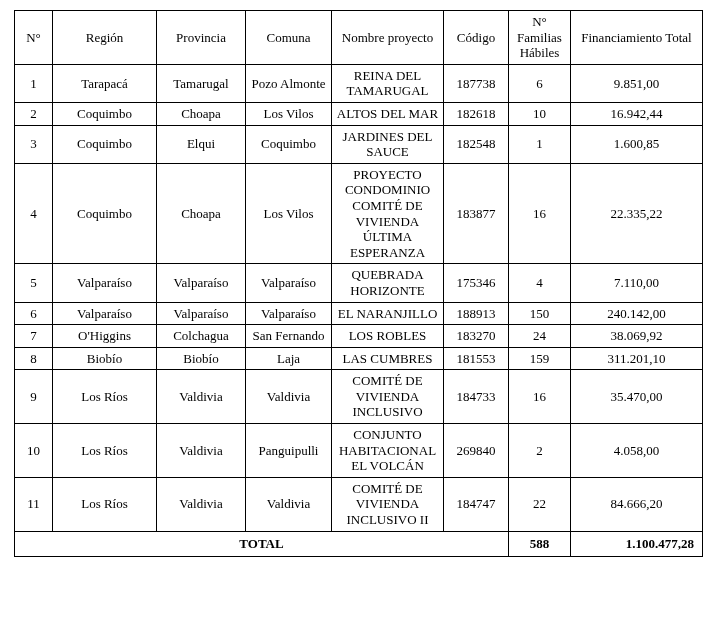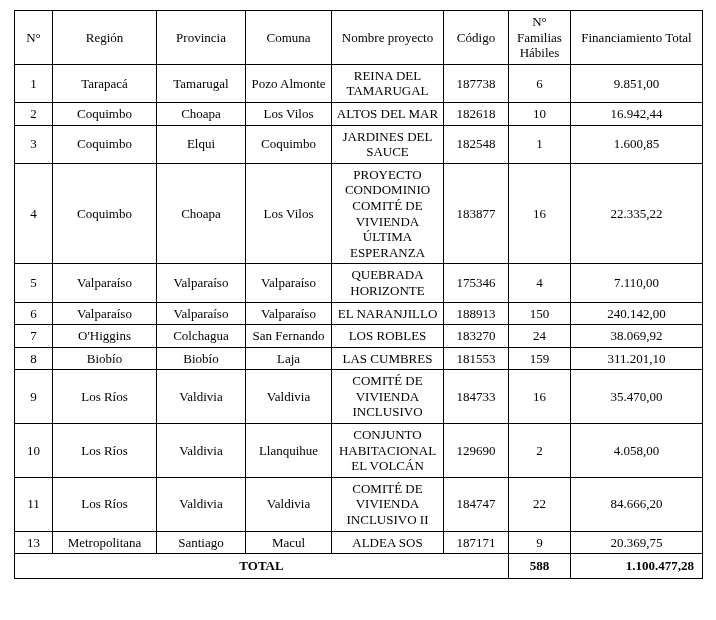--- a/index.html
+++ b/index.html
@@ -166,45 +166,35 @@
           <td class="col-comuna">Valdivia</td>
           <td class="col-proyecto">COMITÉ DE VIVIENDA INCLUSIVO</td>
           <td class="col-codigo">184733</td>
           <td class="col-familias">16</td>
           <td class="col-financiamiento">35.470,00</td>
         </tr>
         <tr>
           <td class="col-num">10</td>
           <td class="col-region">Los Ríos</td>
           <td class="col-provincia">Valdivia</td>
-          <td class="col-comuna">Llanquihue</td>
+          <td class="col-comuna">Panguipulli</td>
           <td class="col-proyecto">CONJUNTO HABITACIONAL EL VOLCÁN</td>
-          <td class="col-codigo">129690</td>
+          <td class="col-codigo">269840</td>
           <td class="col-familias">2</td>
           <td class="col-financiamiento">4.058,00</td>
         </tr>
         <tr>
           <td class="col-num">11</td>
           <td class="col-region">Los Ríos</td>
           <td class="col-provincia">Valdivia</td>
           <td class="col-comuna">Valdivia</td>
           <td class="col-proyecto">COMITÉ DE VIVIENDA INCLUSIVO II</td>
           <td class="col-codigo">184747</td>
           <td class="col-familias">22</td>
           <td class="col-financiamiento">84.666,20</td>
-        </tr>
-        <tr>
-          <td class="col-num">13</td>
-          <td class="col-region">Metropolitana</td>
-          <td class="col-provincia">Santiago</td>
-          <td class="col-comuna">Macul</td>
-          <td class="col-proyecto">ALDEA SOS</td>
-          <td class="col-codigo">187171</td>
-          <td class="col-familias">9</td>
-          <td class="col-financiamiento">20.369,75</td>
         </tr>
       </tbody>
     <tfoot>
       <tr class="total-row">
         <td colspan="6">TOTAL</td>
         <td>588</td>
         <td class="total-financiamiento">1.100.477,28</td>
       </tr>
     </tfoot>
   </table>

